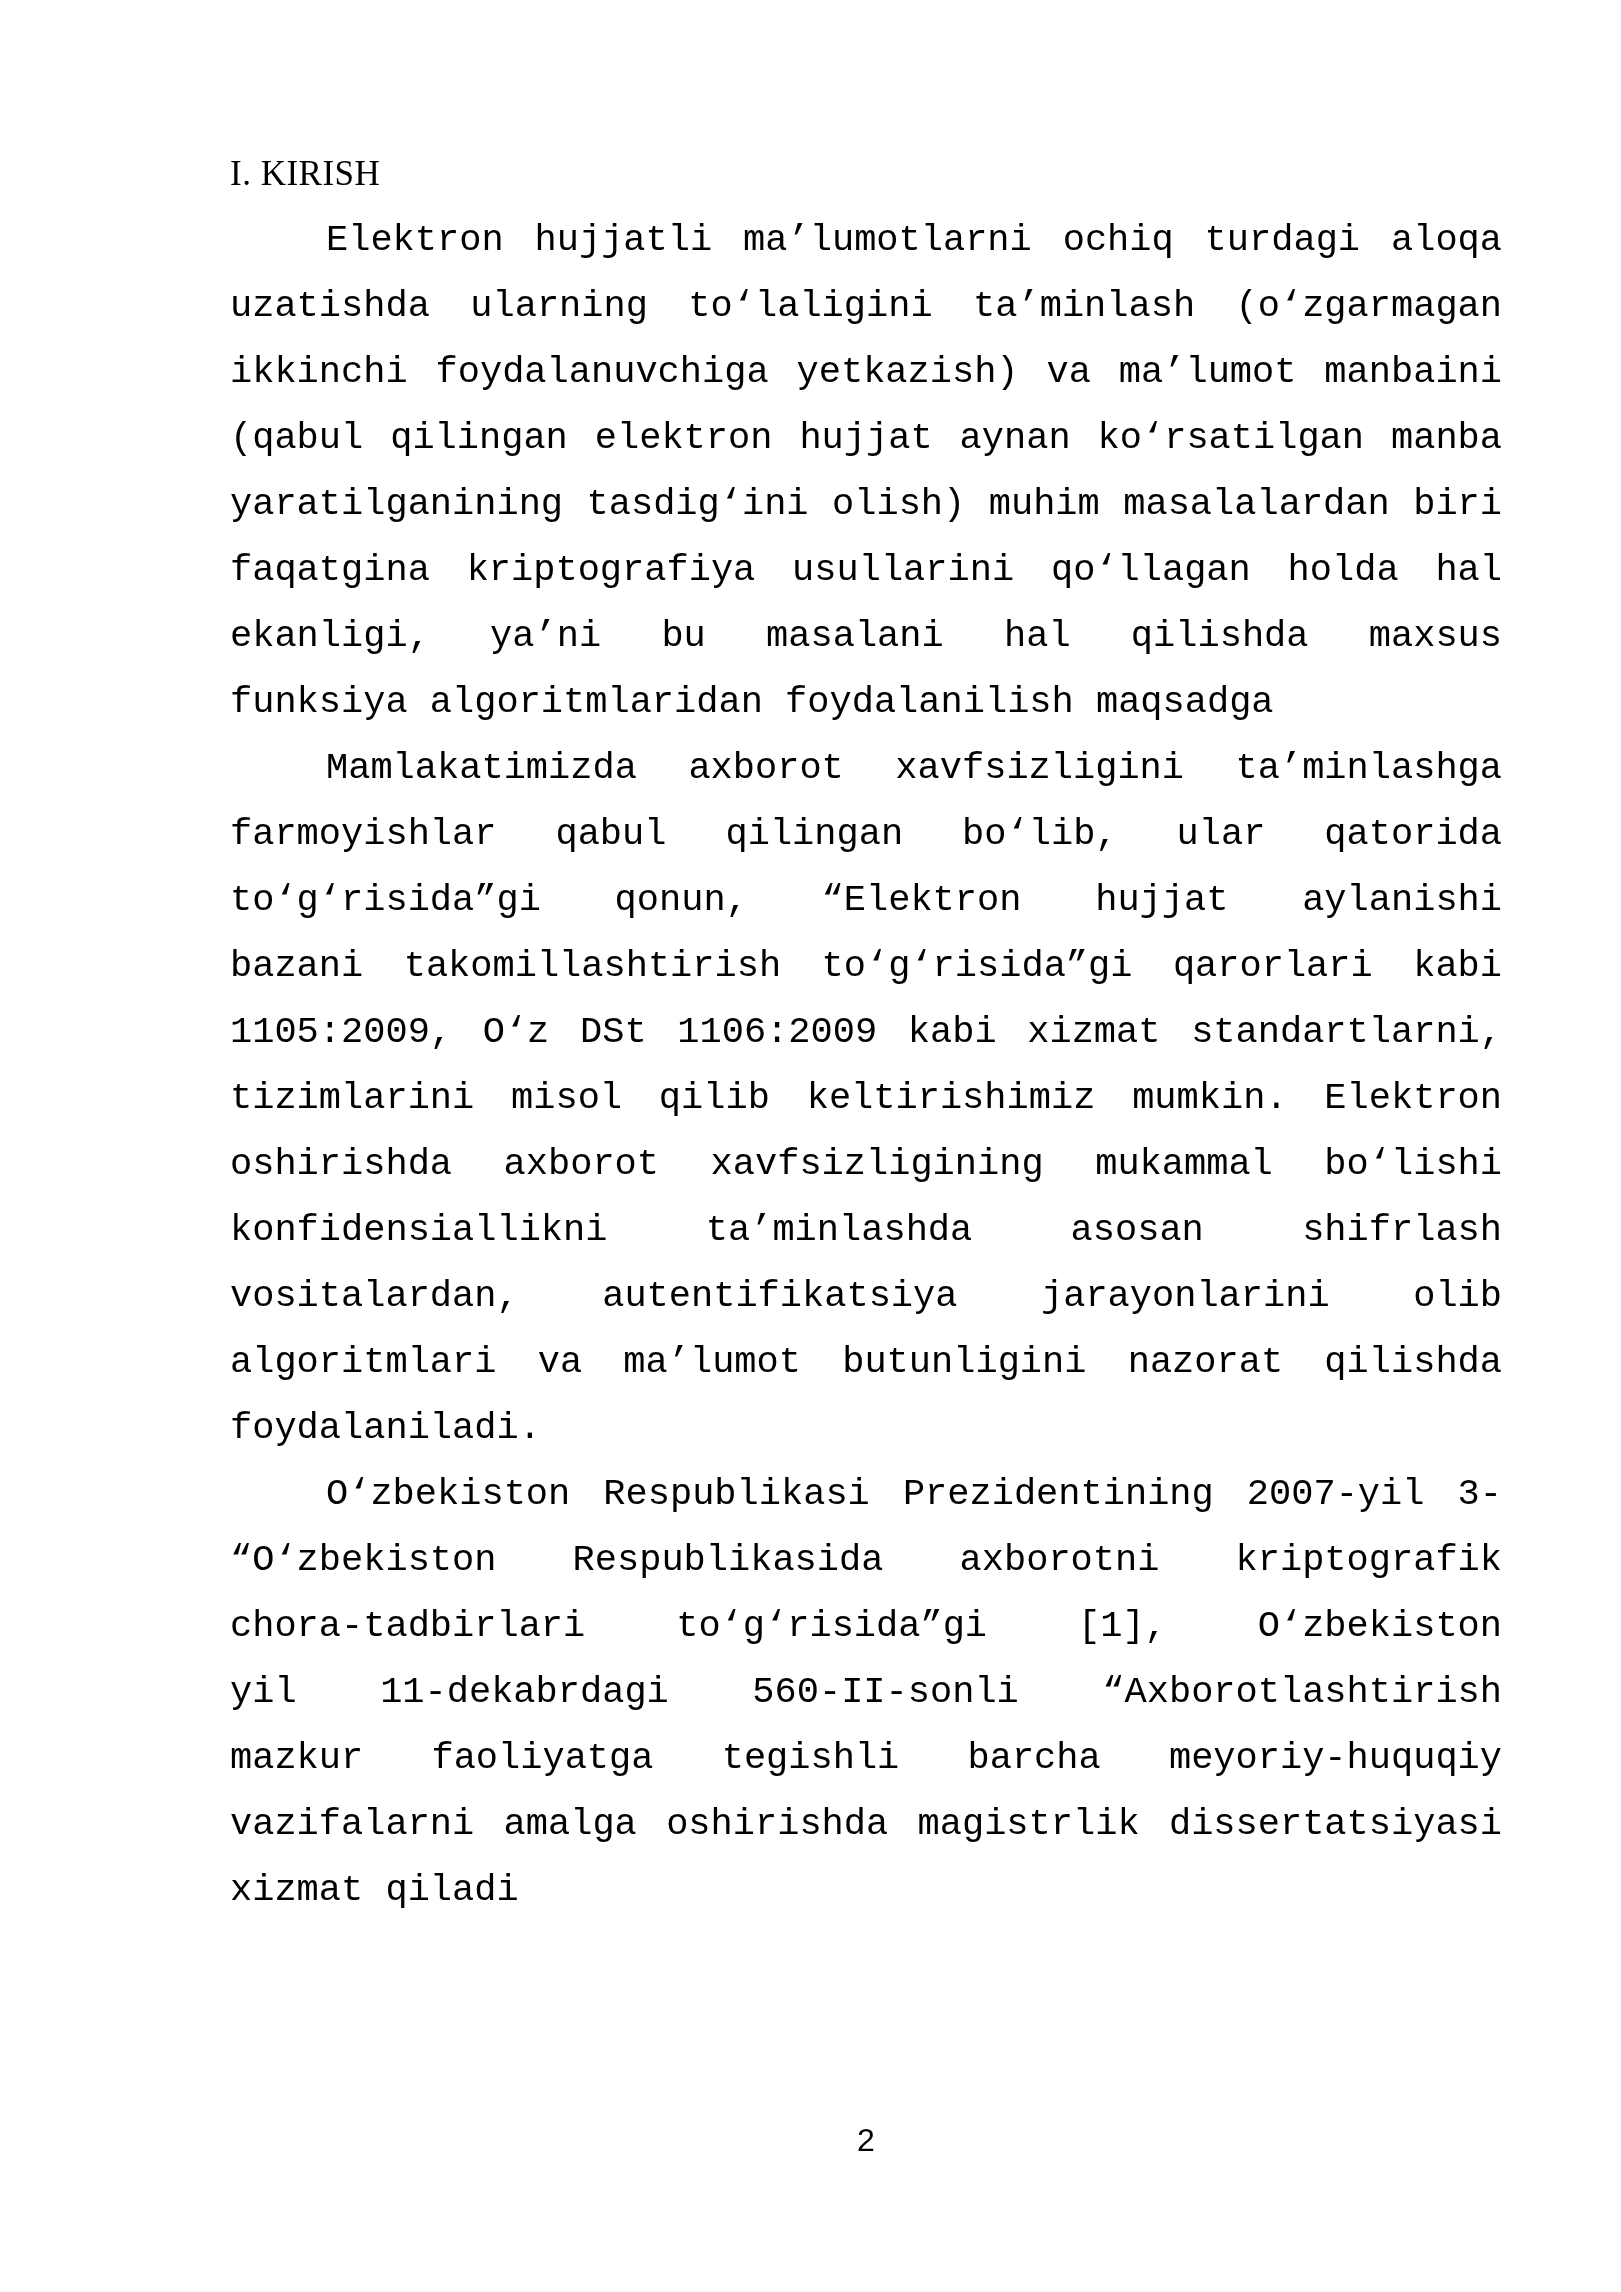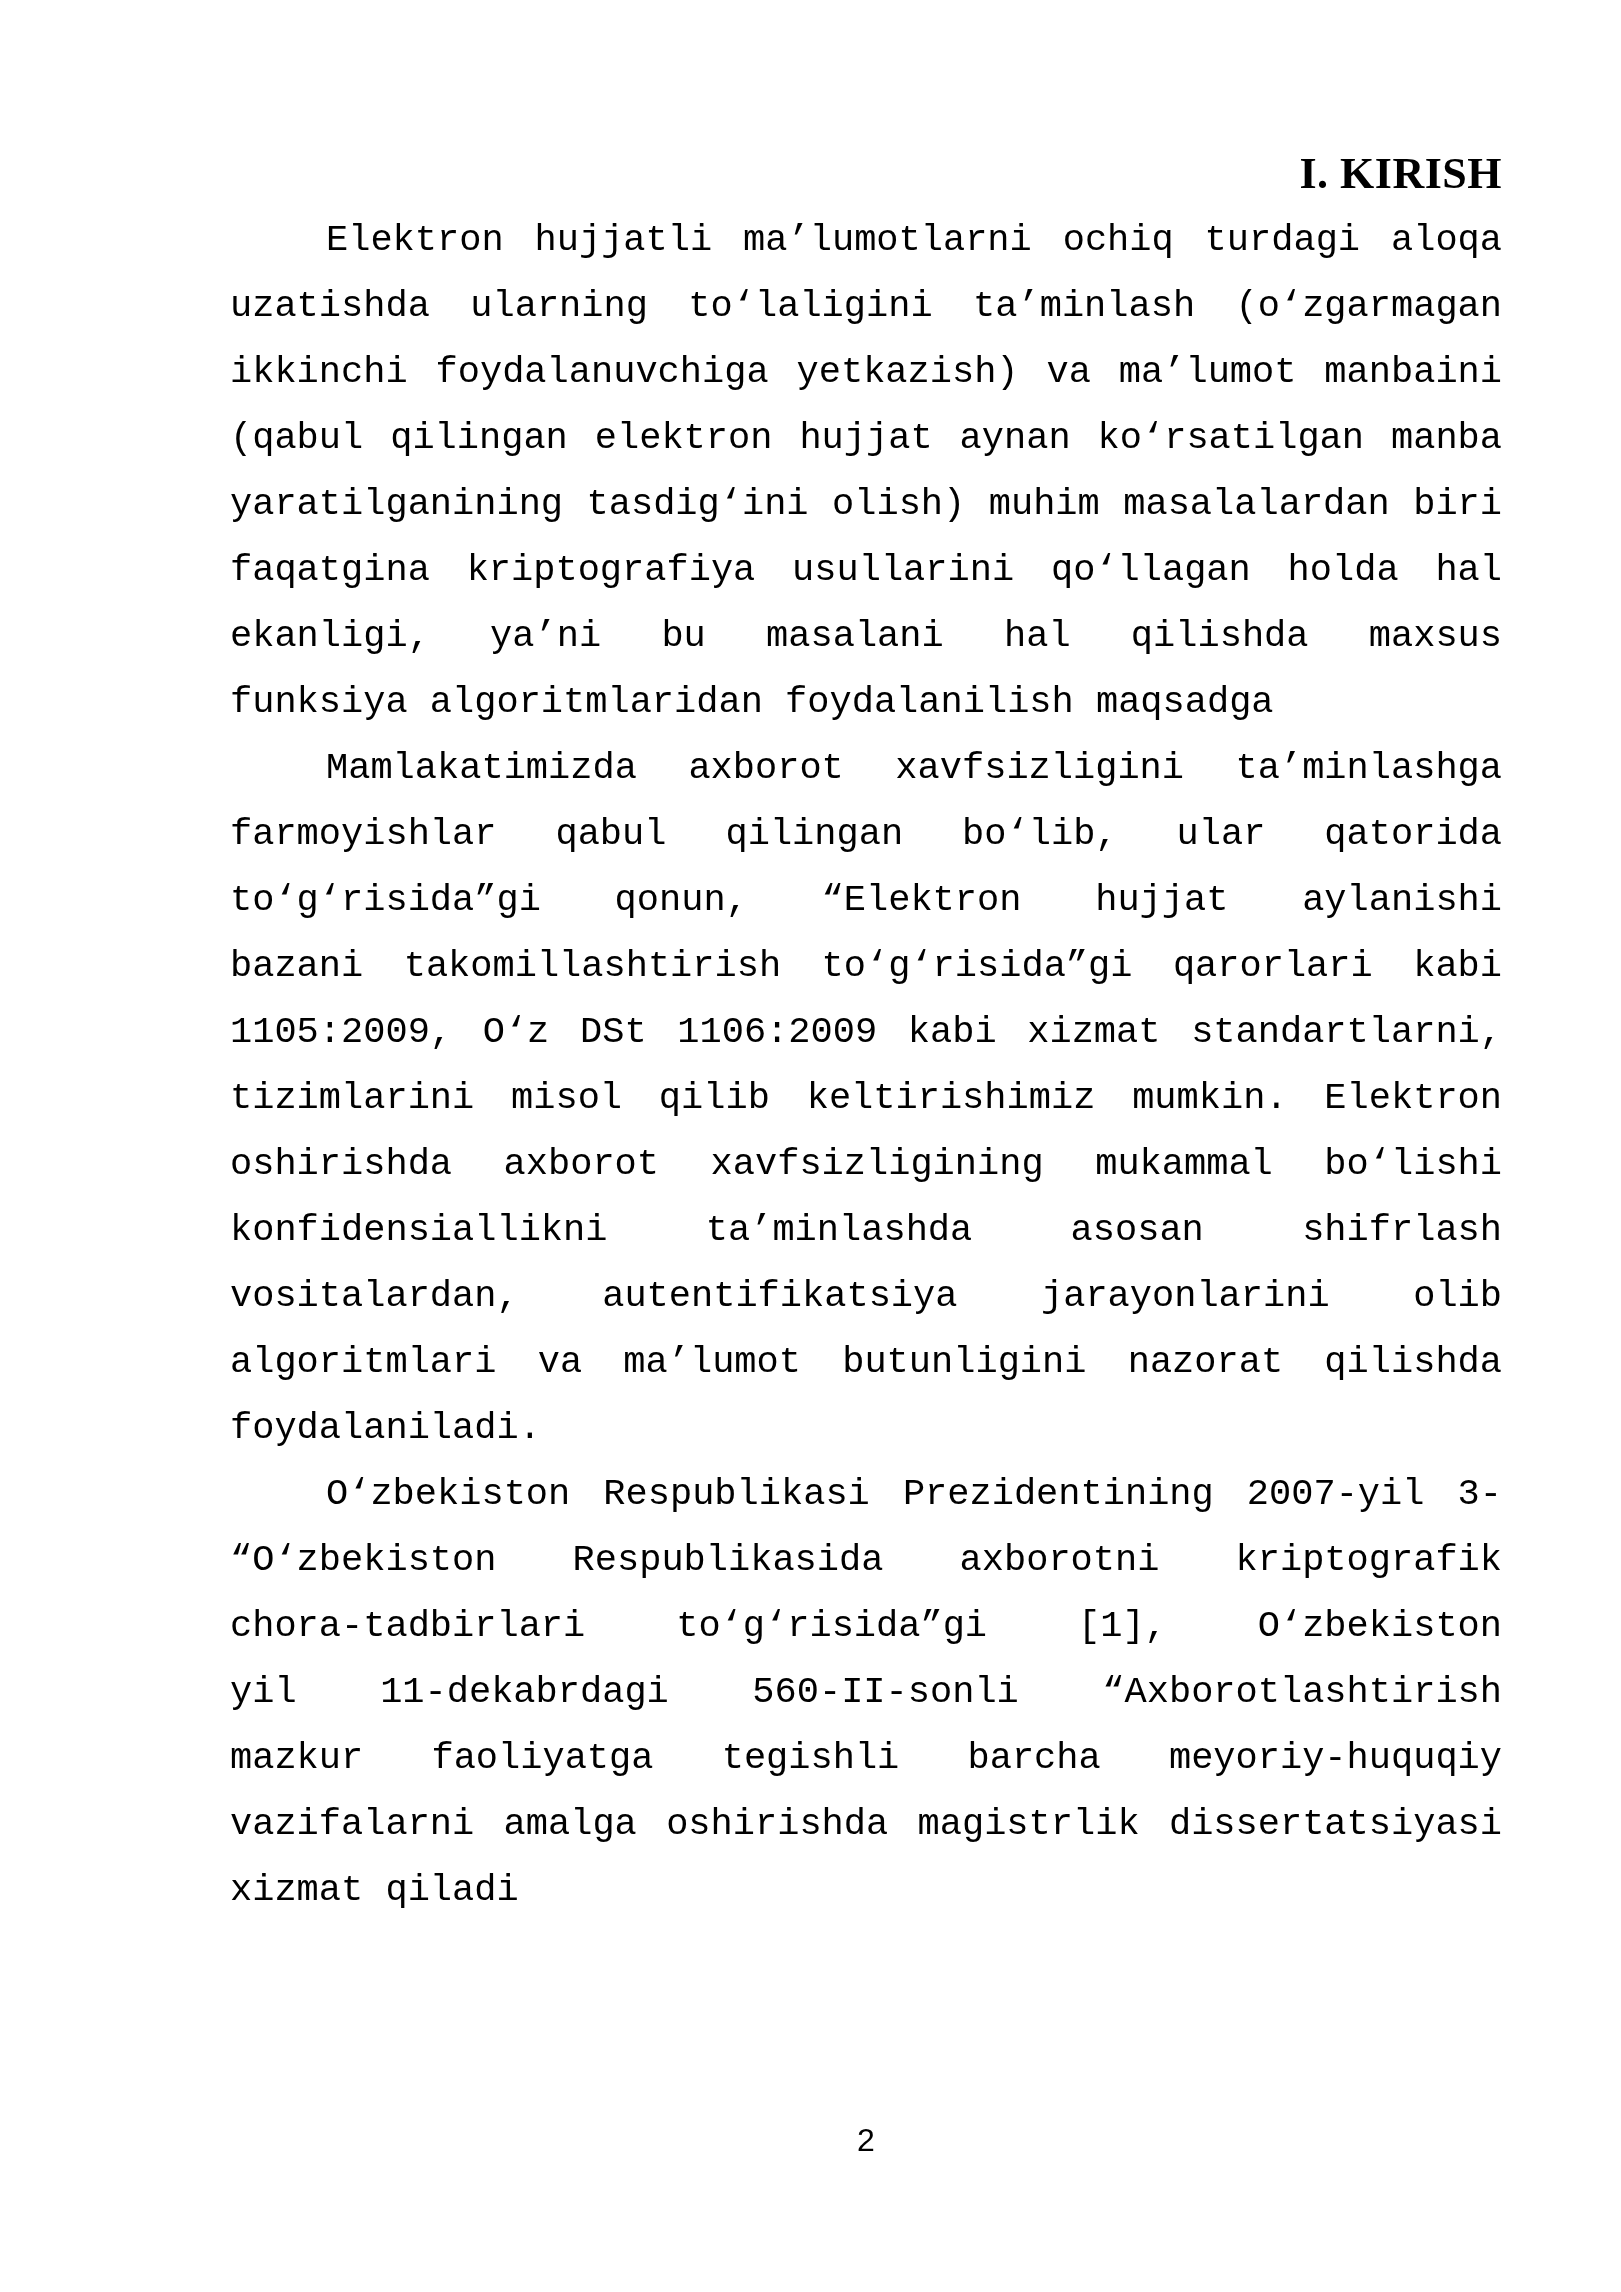--- a/index.html
+++ b/index.html
@@ -12,25 +12,25 @@
     overflow: hidden;
   }
   .content {
     position: absolute;
     left: 230px;
     top: 141px;
     width: 1272px;
   }
   .title {
     font-family: "Liberation Serif", "DejaVu Serif", serif;
-    font-weight: 700;
-    font-size: 44px;
+    font-weight: 400;
+    font-size: 35px;
     height: 66px;
     line-height: 66px;
-    text-align: right;
+    text-align: left;
     letter-spacing: 0.5px;
   }
   .bodyline {
     font-family: Liberation Mono, monospace;
     font-size: 37px;
     height: 66px;
     line-height: 66px;
     overflow: hidden;
   }
   .just {

